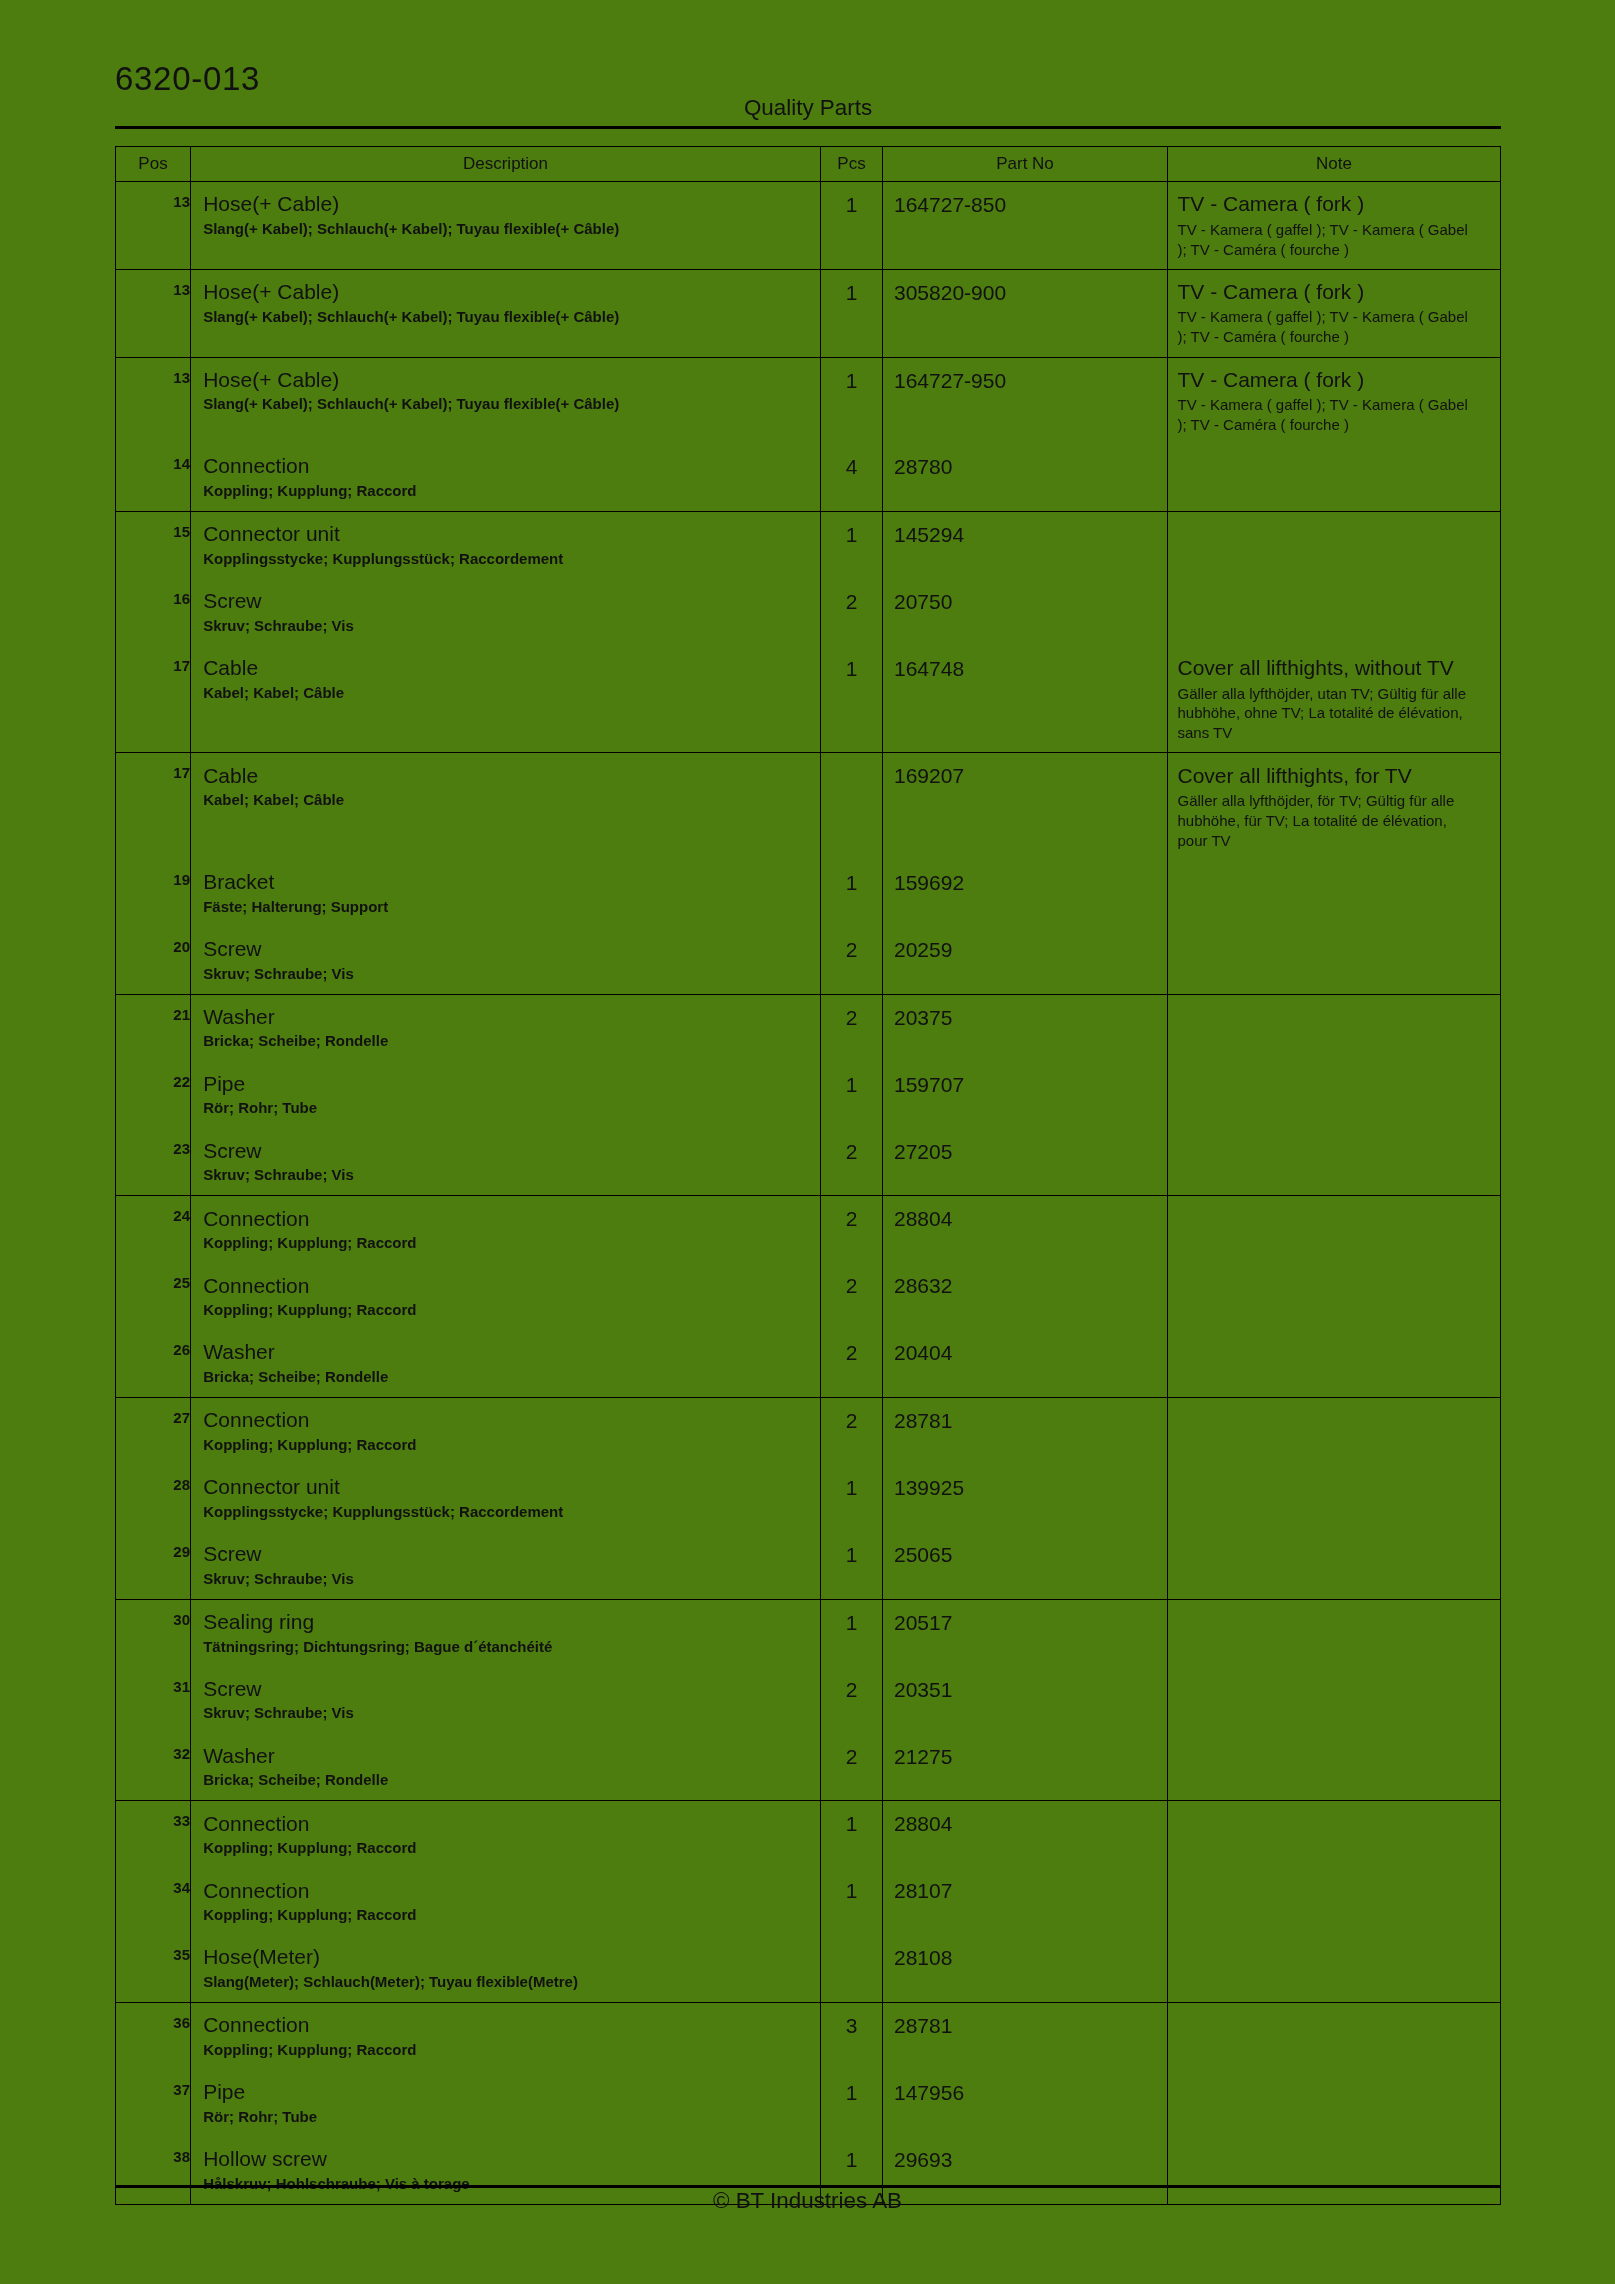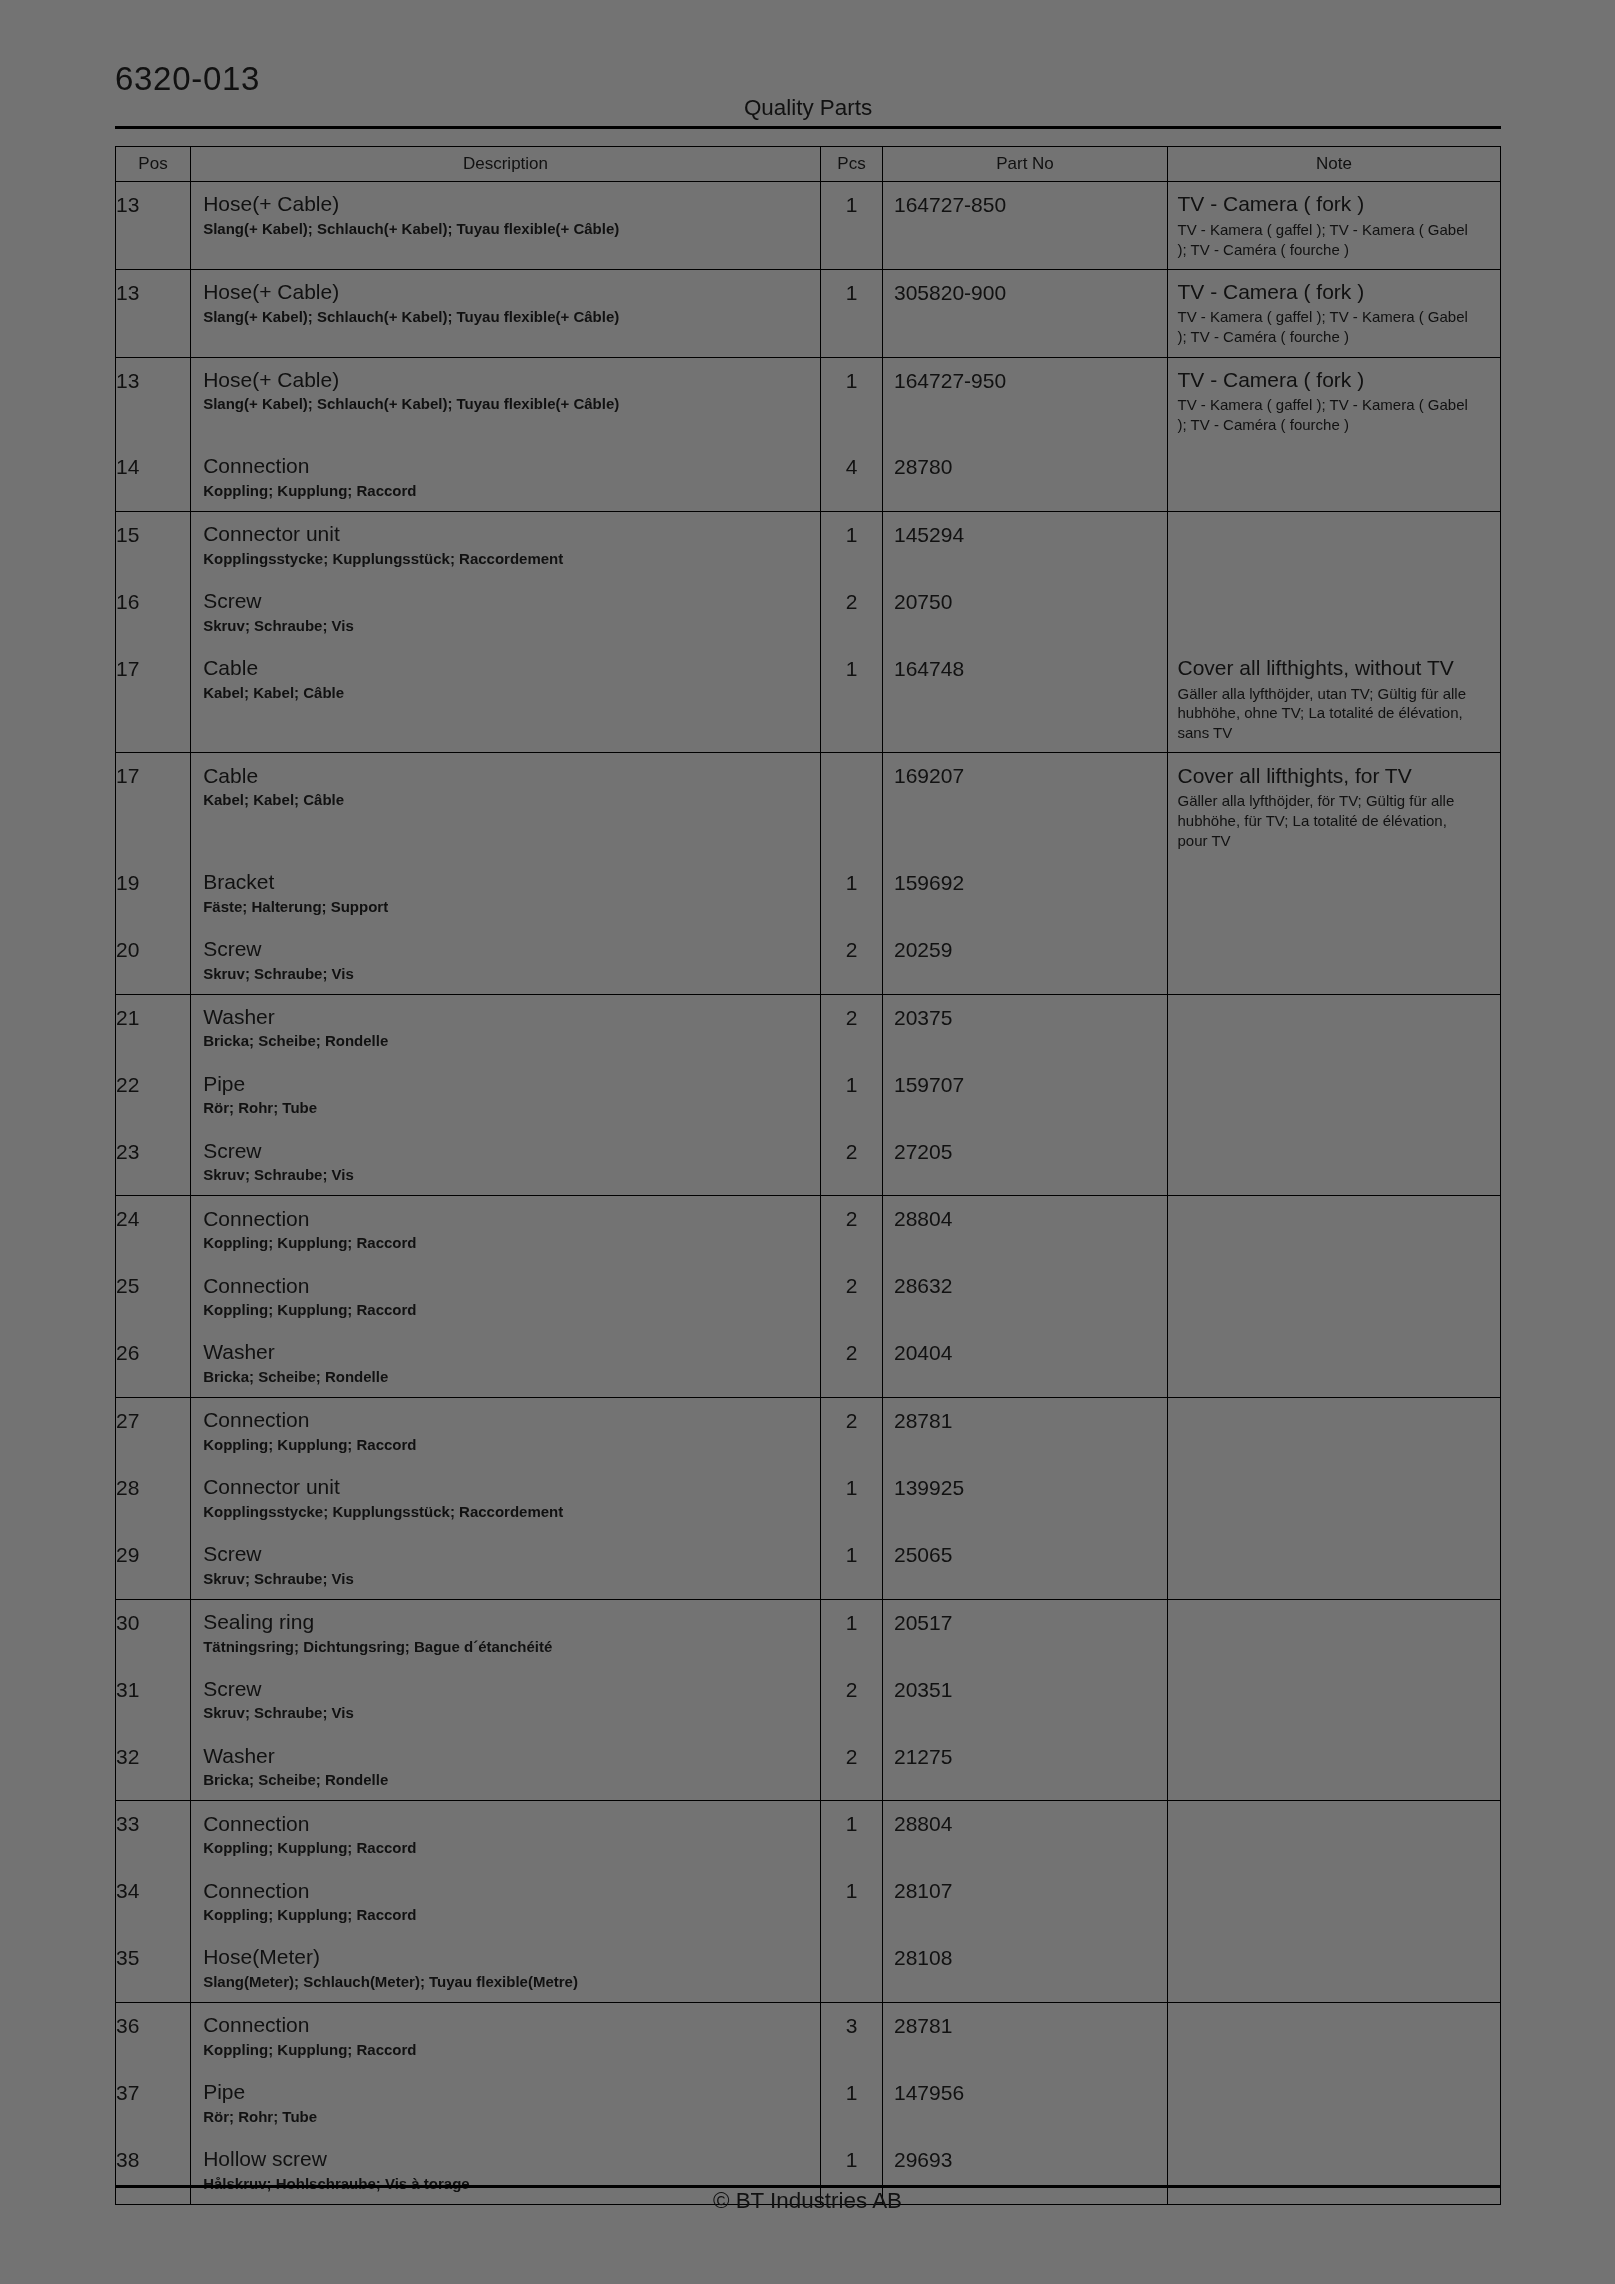--- a/index.html
+++ b/index.html
@@ -5,21 +5,21 @@
   * { box-sizing: border-box; margin: 0; padding: 0; }
   html, body {
     background: #fdfdfd;
     font-family: "Liberation Sans", "DejaVu Sans", sans-serif;
     color: #111;
   }
   .page {
     position: relative;
     width: 1616px;
     height: 2284px;
-    background: #737373;
+    background: #4d7c0f;
     padding: 60px 115px 0 115px;
     overflow: hidden;
   }
   .page-header { position: relative; height: 62px; }
   .doc-number {
     position: absolute; left: 0; top: 0;
     font-size: 33px; letter-spacing: 0.7px;
   }
   .page-title {
     position: absolute; left: 0; bottom: 1.4px; width: 100%;
@@ -41,21 +41,21 @@
   .parts-table thead th {
     border-top: 1.4px solid #000;
     border-bottom: 1.4px solid #000;
     font-weight: normal;
     font-size: 17px;
     padding: 6.8px 4.1px;
     text-align: center;
   }
   tr.group-end td { border-bottom: 1.4px solid #000; }
 
-  td.cell-pos  { text-align: left; font-size: 21px; padding-top: 11px; }
+  td.cell-pos  { text-align: right; font-size: 15px; padding-top: 11px; font-weight: bold; }
   td.cell-desc { padding: 10.2px 8.1px 11px 12.2px; }
   .desc-main   { font-size: 21px; line-height: 1.12; }
   .desc-sub    { font-size: 15px; line-height: 1.28; margin-top: 3px; font-weight: bold; }
   td.cell-pcs  { text-align: center; font-size: 21px; padding-top: 11px; }
   td.cell-part { font-size: 21px; padding: 11px 5.4px 0 11px; }
   td.cell-note { padding: 10.2px 28.5px 9.5px 9.5px; }
   .note-main   { font-size: 21px; line-height: 1.18; }
   .note-sub    { font-size: 15px; line-height: 1.32; margin-top: 2.7px; }
 
   .page-footer {

